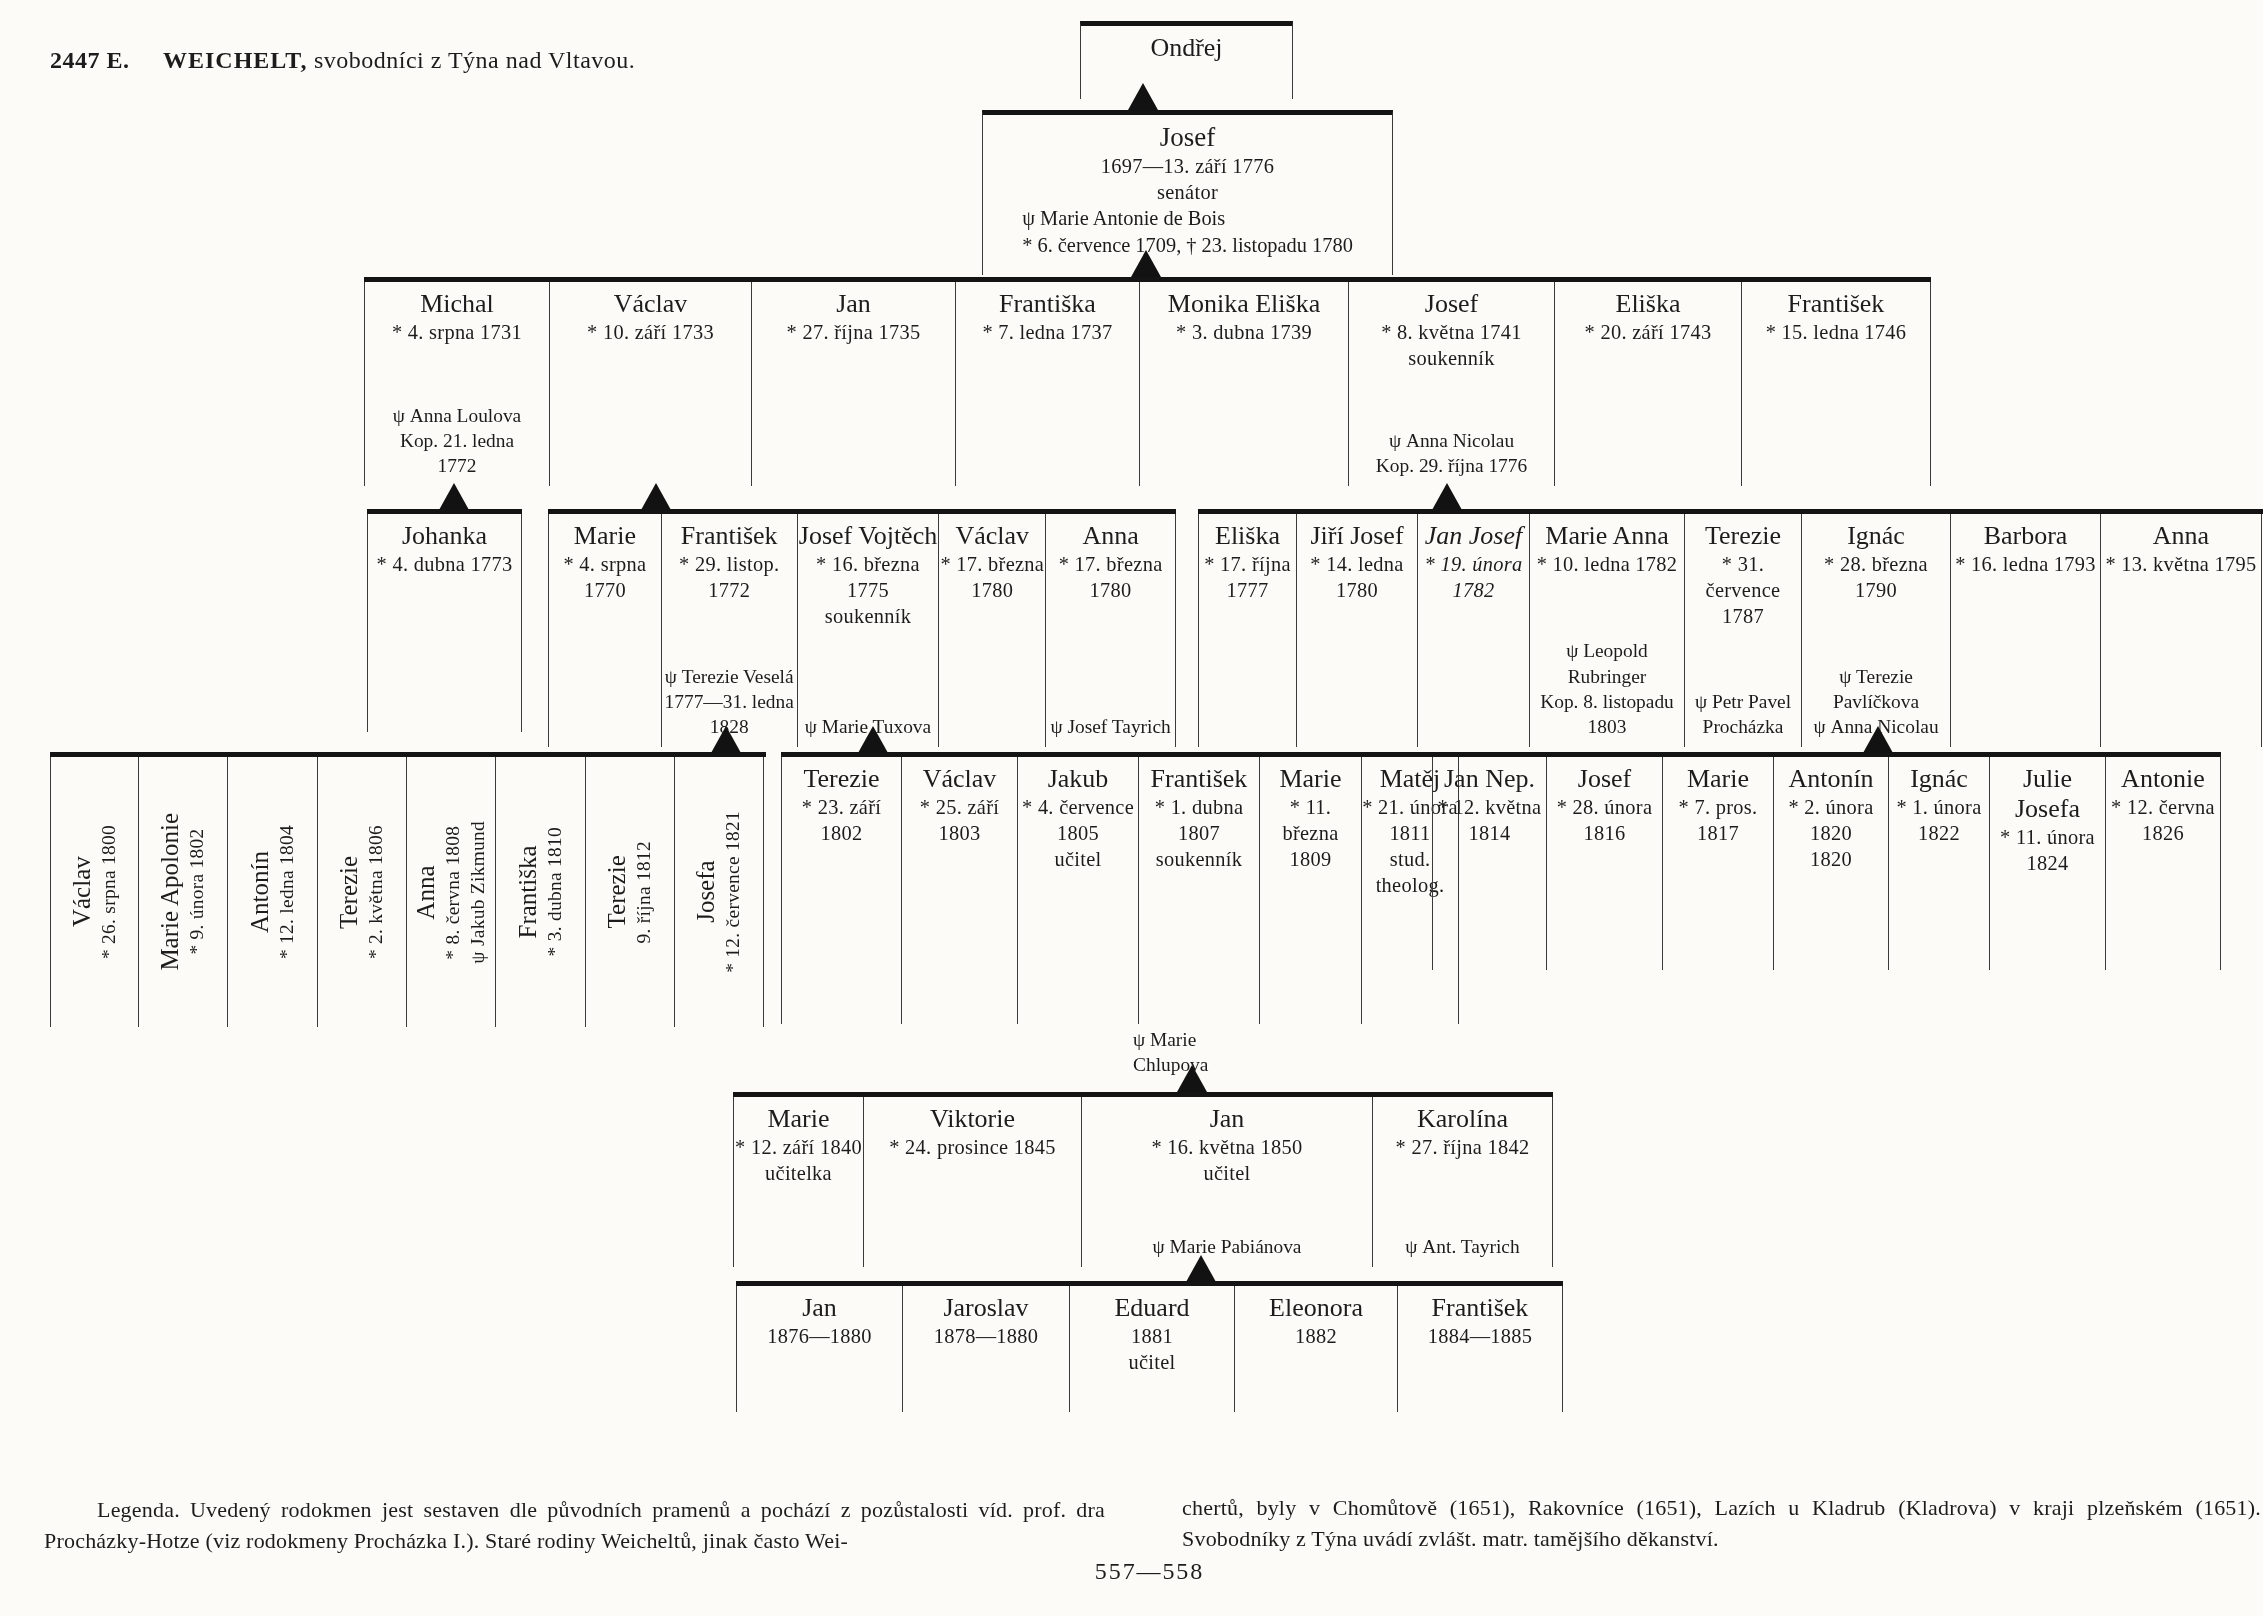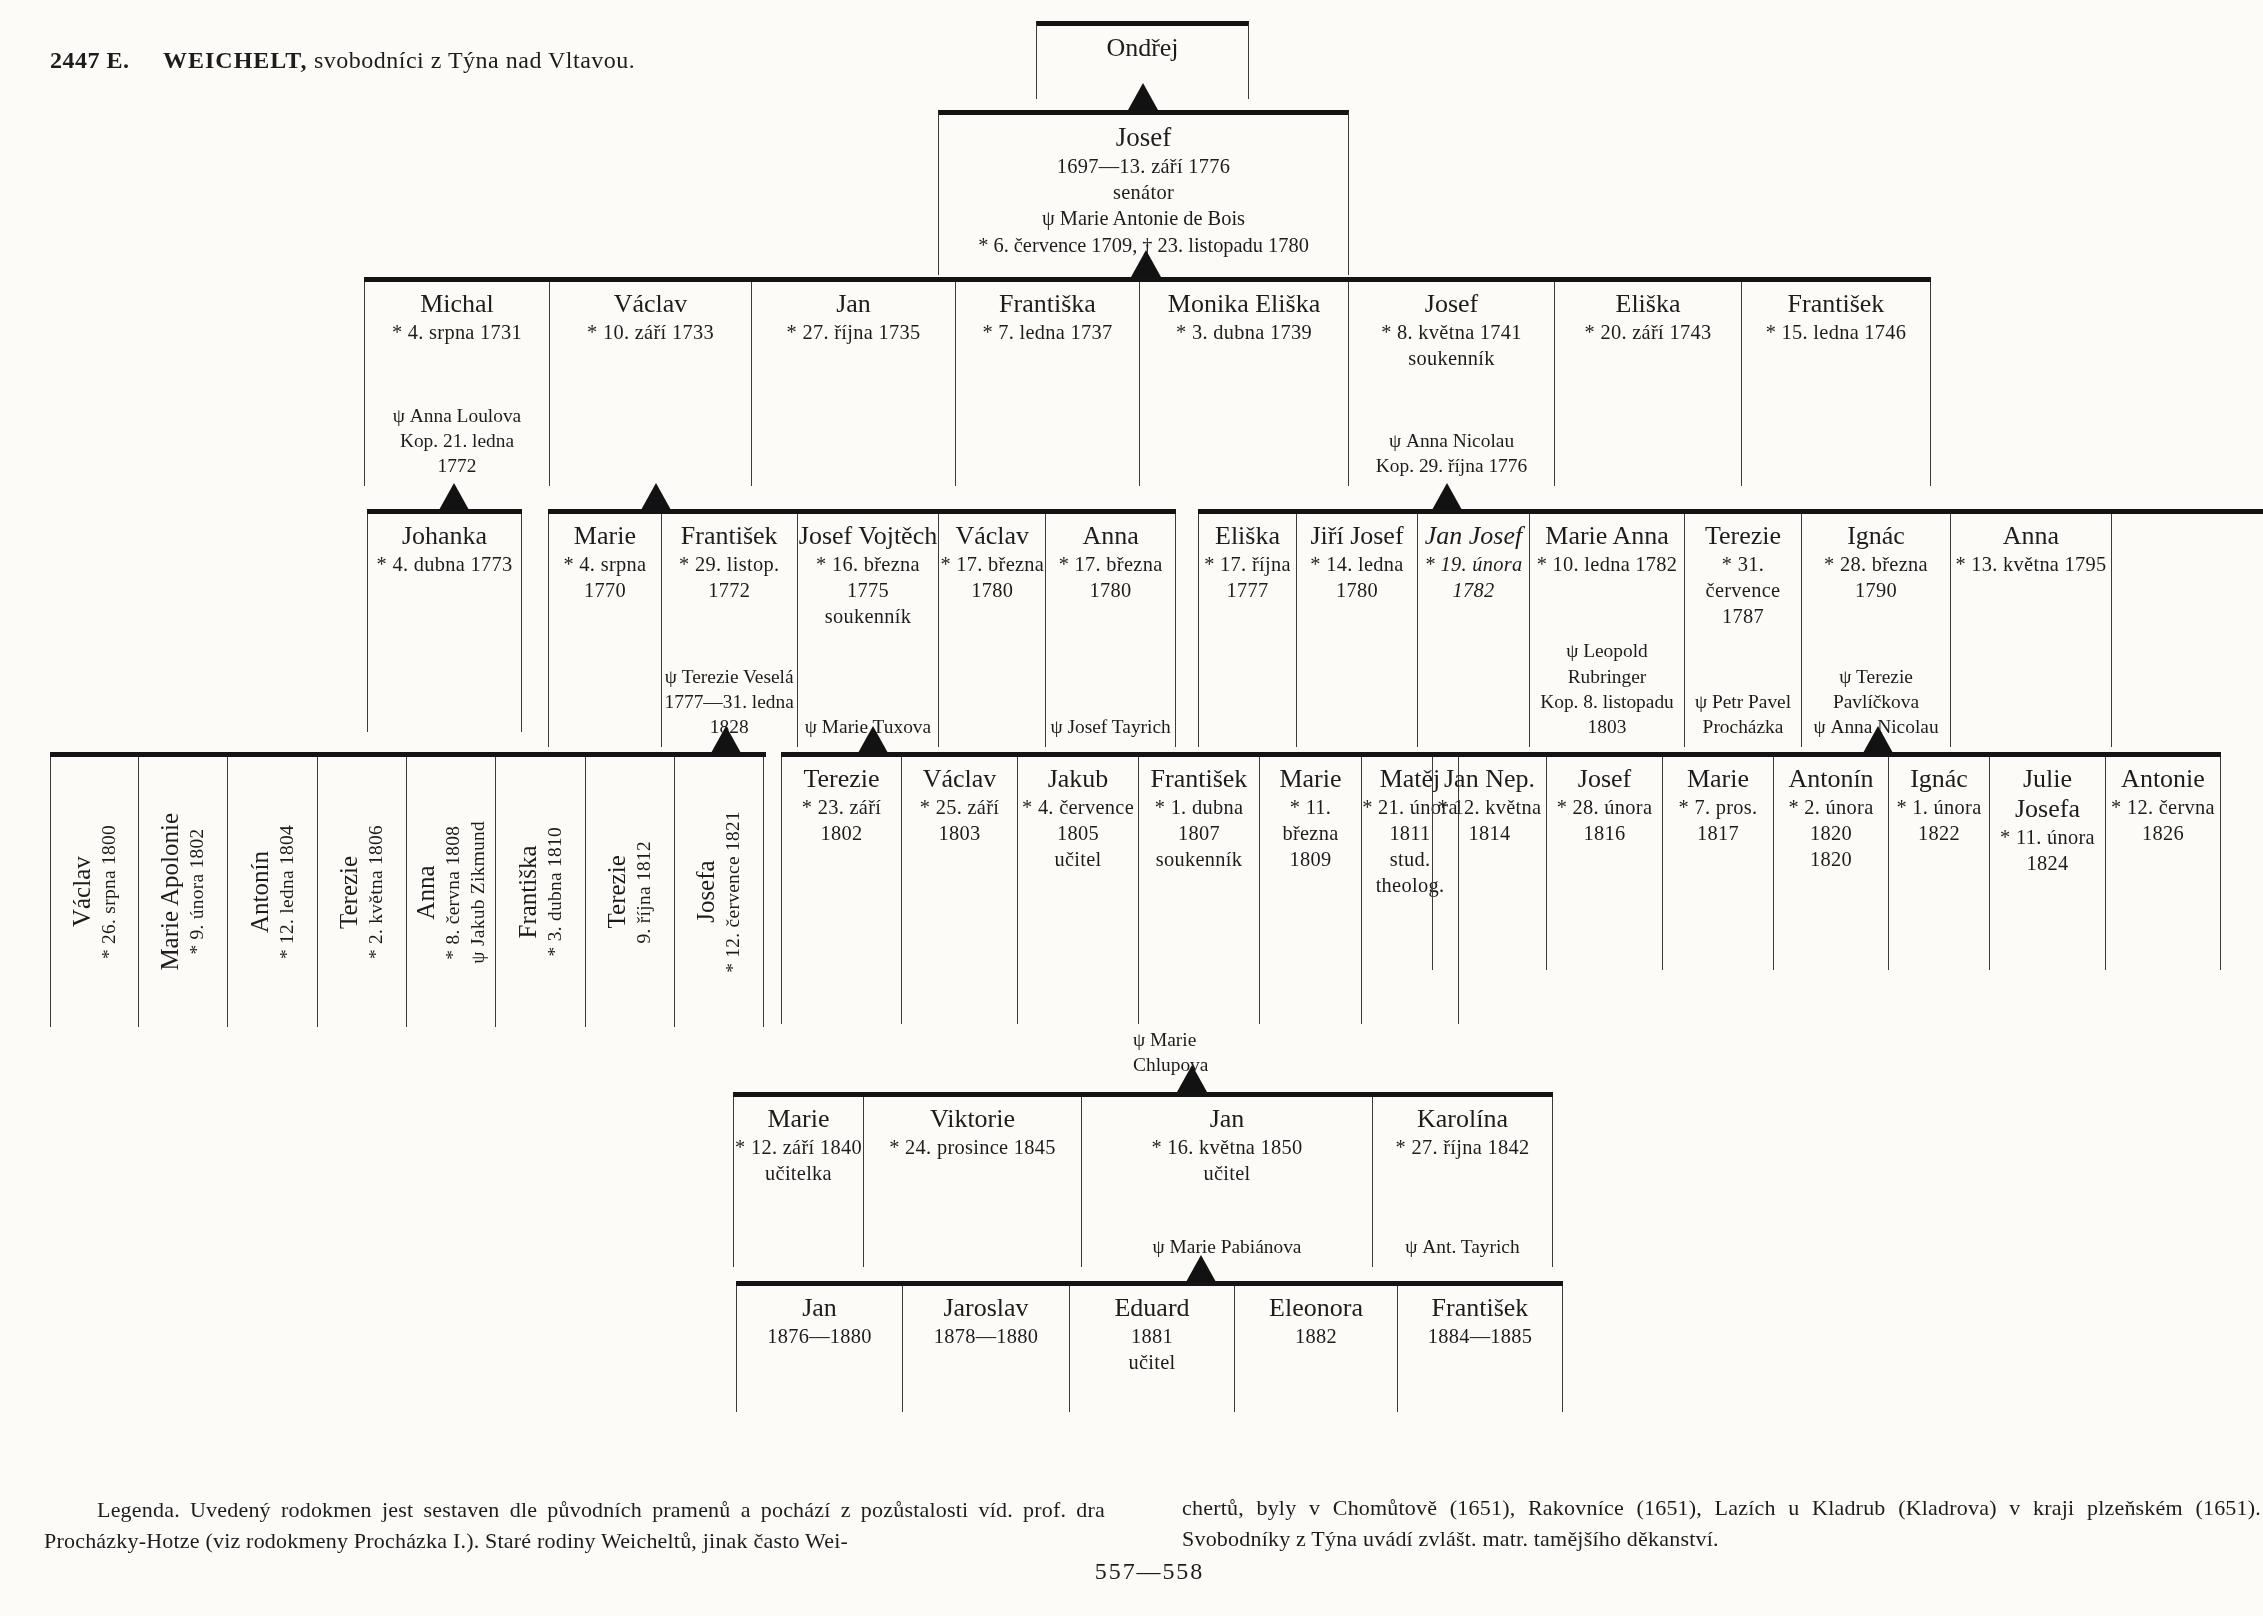--- a/index.html
+++ b/index.html
@@ -5,21 +5,21 @@
   html,body{margin:0;padding:0;background:#e8e6e0;}
   #stage{position:relative;width:2264px;height:1617px;background:#fcfbf7;color:#1c1c1c;
          font-family:"Liberation Serif","DejaVu Serif",serif;overflow:hidden;padding-left:45px;}
   
   #header{position:absolute;left:50px;top:47px;font-size:24px;letter-spacing:0.5px;}
   .hnum{font-weight:bold;margin-right:27px;}
   .hfam{font-weight:bold;letter-spacing:1px;}
   
   .gbox{position:absolute;border-top:5.8px solid #141414;border-left:1.9px solid #3a3a3a;
         border-right:1.9px solid #3a3a3a;box-sizing:border-box;display:flex;flex-direction:column;
-        align-items:center;text-align:center;}
+        align-items:center;text-align:left;margin-left:44px;}
   .pname{font-size:26px;line-height:1.15;padding-top:6.8px;}
   .pdetail{font-size:20.4px;line-height:1.28;letter-spacing:0.3px;}
   .spouse{margin-top:auto;padding-bottom:25px;font-size:20.4px;line-height:1.3;}
   
   .group{position:absolute;border-top:5.8px solid #141414;box-sizing:border-box;display:flex;}
   .cell{box-sizing:border-box;border-right:1.9px solid #3a3a3a;display:flex;flex-direction:column;
         text-align:center;overflow:hidden;}
   .cell:first-child{border-left:1.9px solid #3a3a3a;}
   .pnote{margin-top:auto;padding-bottom:7.8px;font-size:19.4px;line-height:1.3;text-align:center;}
   
@@ -235,20 +235,26 @@
       </div>
       <div class="cell" style="width: 149px;">
         <div class="flat">
           <div class="pname">Ignác</div>
           <div class="pdetail">* 28. března 1790</div>
         </div>
         <div class="pnote">
           <div>ψ Terezie</div>
           <div>Pavlíčkova</div>
           <div>ψ Anna Nicolau</div>
+        </div>
+      </div>
+      <div class="cell" style="width: 150px;">
+        <div class="flat">
+          <div class="pname">Barbora</div>
+          <div class="pdetail">* 16. ledna 1793</div>
         </div>
       </div>
       <div class="cell" style="width: 161px;">
         <div class="flat">
           <div class="pname">Anna</div>
           <div class="pdetail">* 13. května 1795</div>
         </div>
       </div>
     </div>
     <div class="group" style="left: 50px; top: 752px; width: 716px; height: 275px;">

